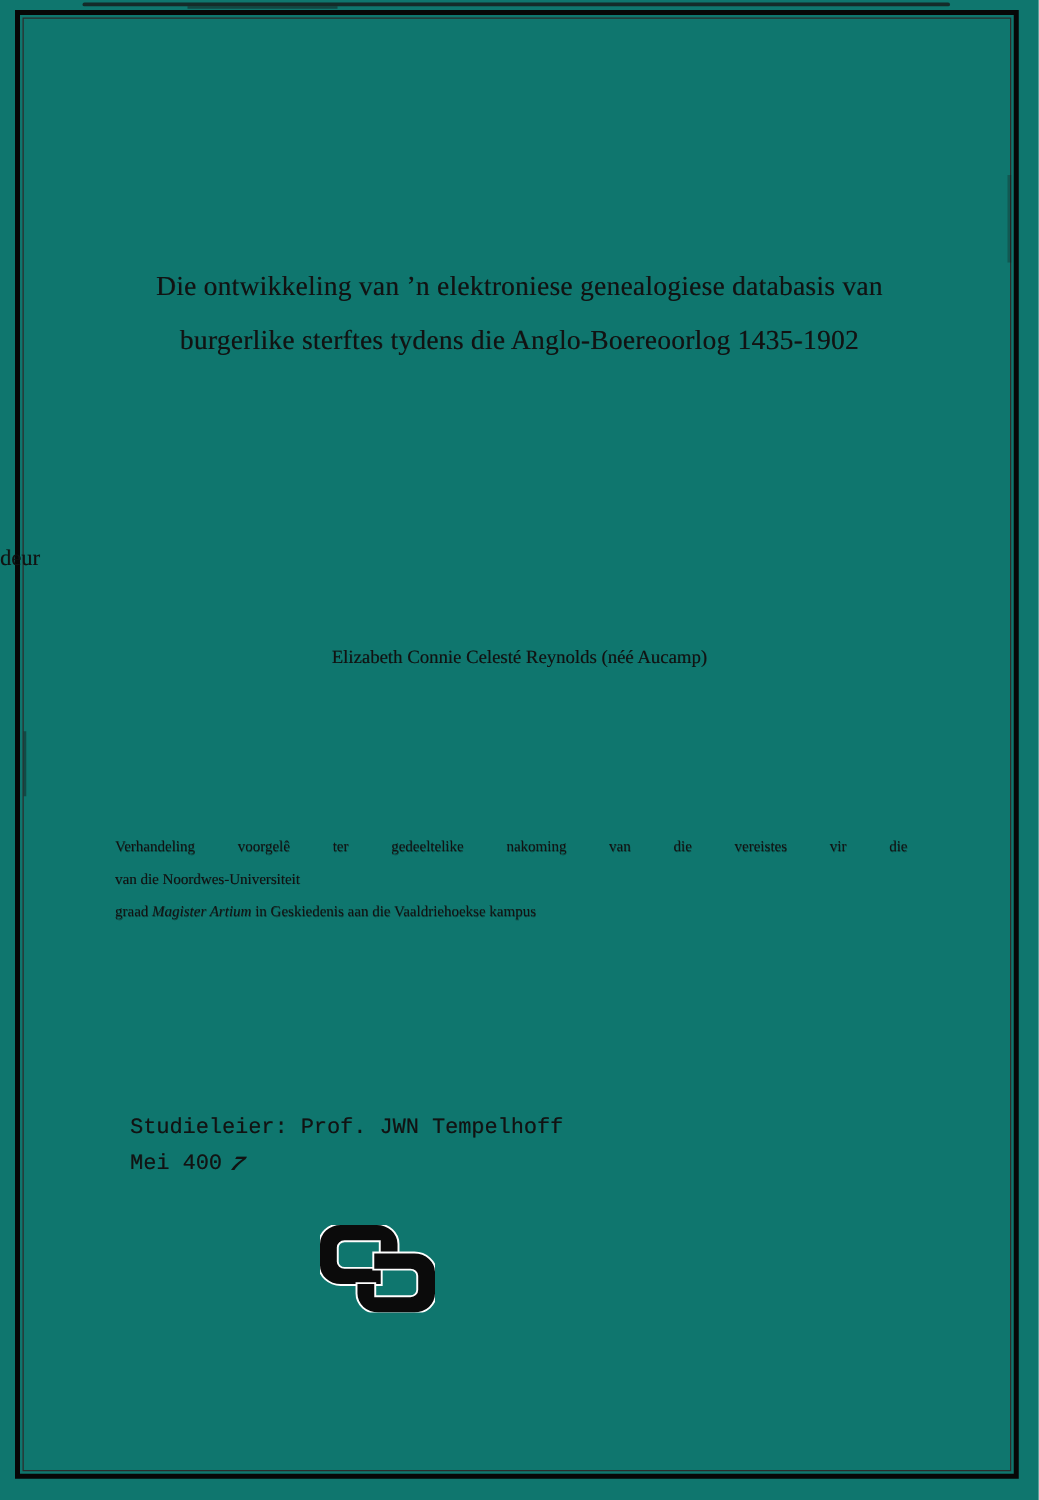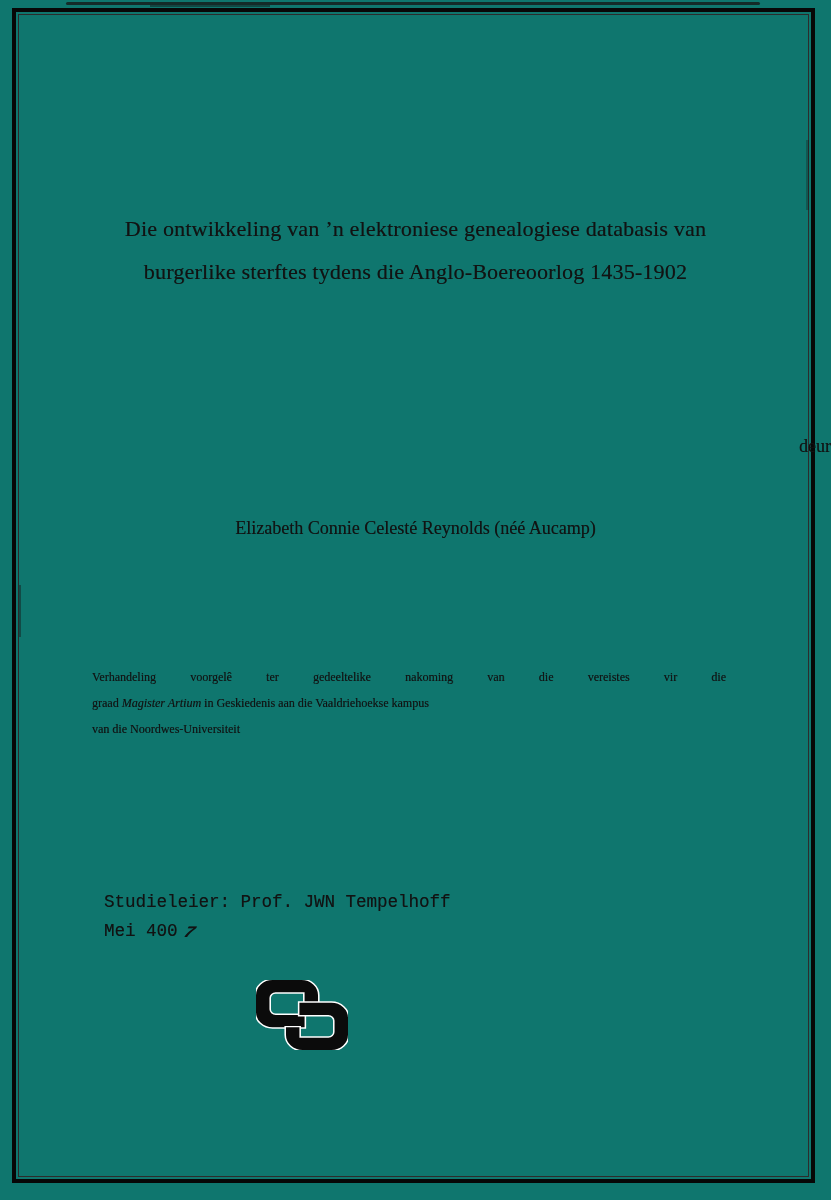--- a/index.html
+++ b/index.html
@@ -36,25 +36,25 @@
   
   .scan-text { text-shadow: 0.3px 0.3px 0.35px rgba(10,10,10,.45); }
   .title-block {
     position: absolute; top: 207px; left: 50px; width: 731px;
     text-align: center;
     font-size: 22px; line-height: 43px;
     letter-spacing: 0.2px;
   }
   .byline {
     position: absolute; top: 436px; left: 0; width: 831px;
-    text-align: right; font-size: 18px;
+    text-align: left; font-size: 18px;
   }
   .author-line {
     position: absolute; top: 518px; left: 0; width: 831px;
-    text-align: center; font-size: 18px;
+    text-align: center; font-size: 15px;
   }
   .submission-block {
     position: absolute; top: 664px; left: 92px; width: 634px;
     font-size: 12px; line-height: 26px;
   }
   .submission-block .just { text-align: justify; text-align-last: justify; }
   .submission-block .ital { font-style: italic; }
   .imprint-block {
     position: absolute; top: 888px; left: 104px; width: 500px;
     font-size: 17.5px; line-height: 28.5px; font-family: Liberation Mono, monospace;
@@ -97,22 +97,22 @@
     <div>Die ontwikkeling van ’n elektroniese genealogiese databasis van</div>
     <div>burgerlike sterftes tydens die Anglo-Boereoorlog 1435-1902</div>
   </div>
 
   <div class="byline scan-text">deur</div>
 
   <div class="author-line scan-text">Elizabeth Connie Celesté Reynolds (néé Aucamp)</div>
 
   <div class="submission-block scan-text">
     <div class="just">Verhandeling voorgelê ter gedeeltelike nakoming van die vereistes vir die</div>
+    <div>van die Noordwes-Universiteit</div>
     <div><span>graad </span><span class="ital">Magister Artium</span><span> in Geskiedenis aan die Vaaldriehoekse kampus</span></div>
-    <div>van die Noordwes-Universiteit</div>
   </div>
 
   <div class="imprint-block scan-text">
     <div>Studieleier: Prof. JWN Tempelhoff</div>
     <div><span>Mei 400</span><span class="seven">7</span></div>
   </div>
 
   <div class="logo-mark">
     <svg width="92" height="70" viewBox="0 0 89 74" preserveAspectRatio="none" aria-hidden="true">
       <path d="M18,0 L44,0 A16,16 0 0 1 60,16 L60,24 L47,24 L47,13 L19,13 A6,6 0 0 0 13,19 L13,31 A6,6 0 0 0 19,37 L47,37 L47,50 L16,50 A16,16 0 0 1 0,34 L0,16 A16,16 0 0 1 16,0 Z" fill="#0b0b0b" stroke="#ffffff" stroke-width="3" paint-order="stroke"></path>

